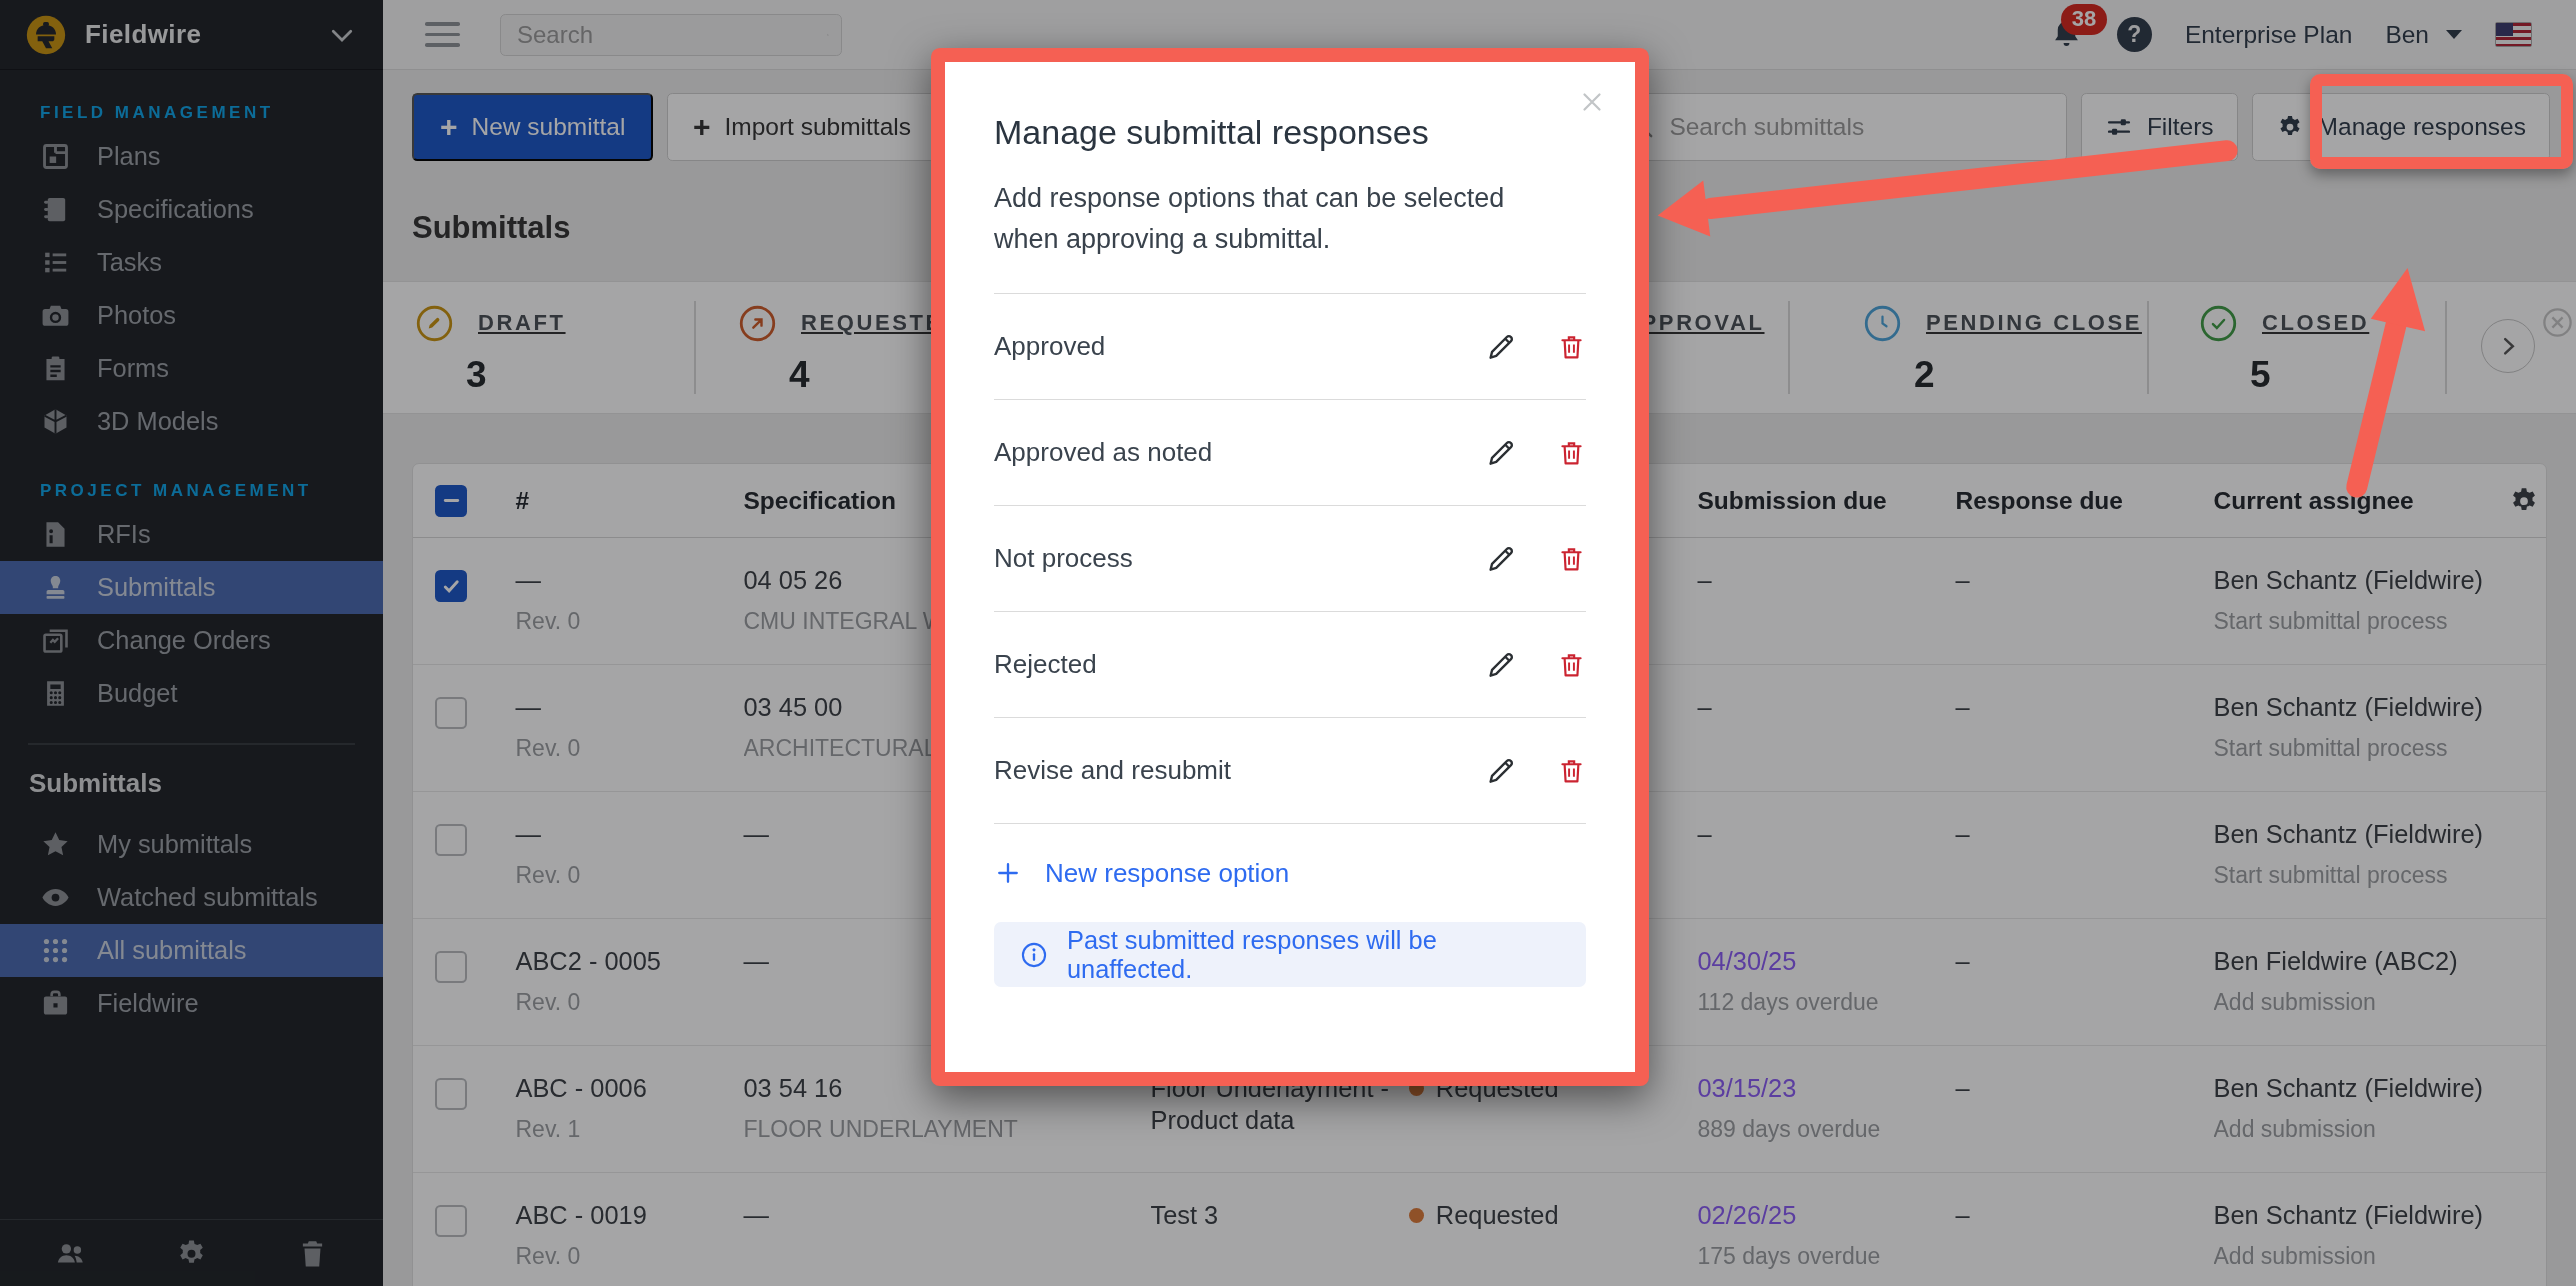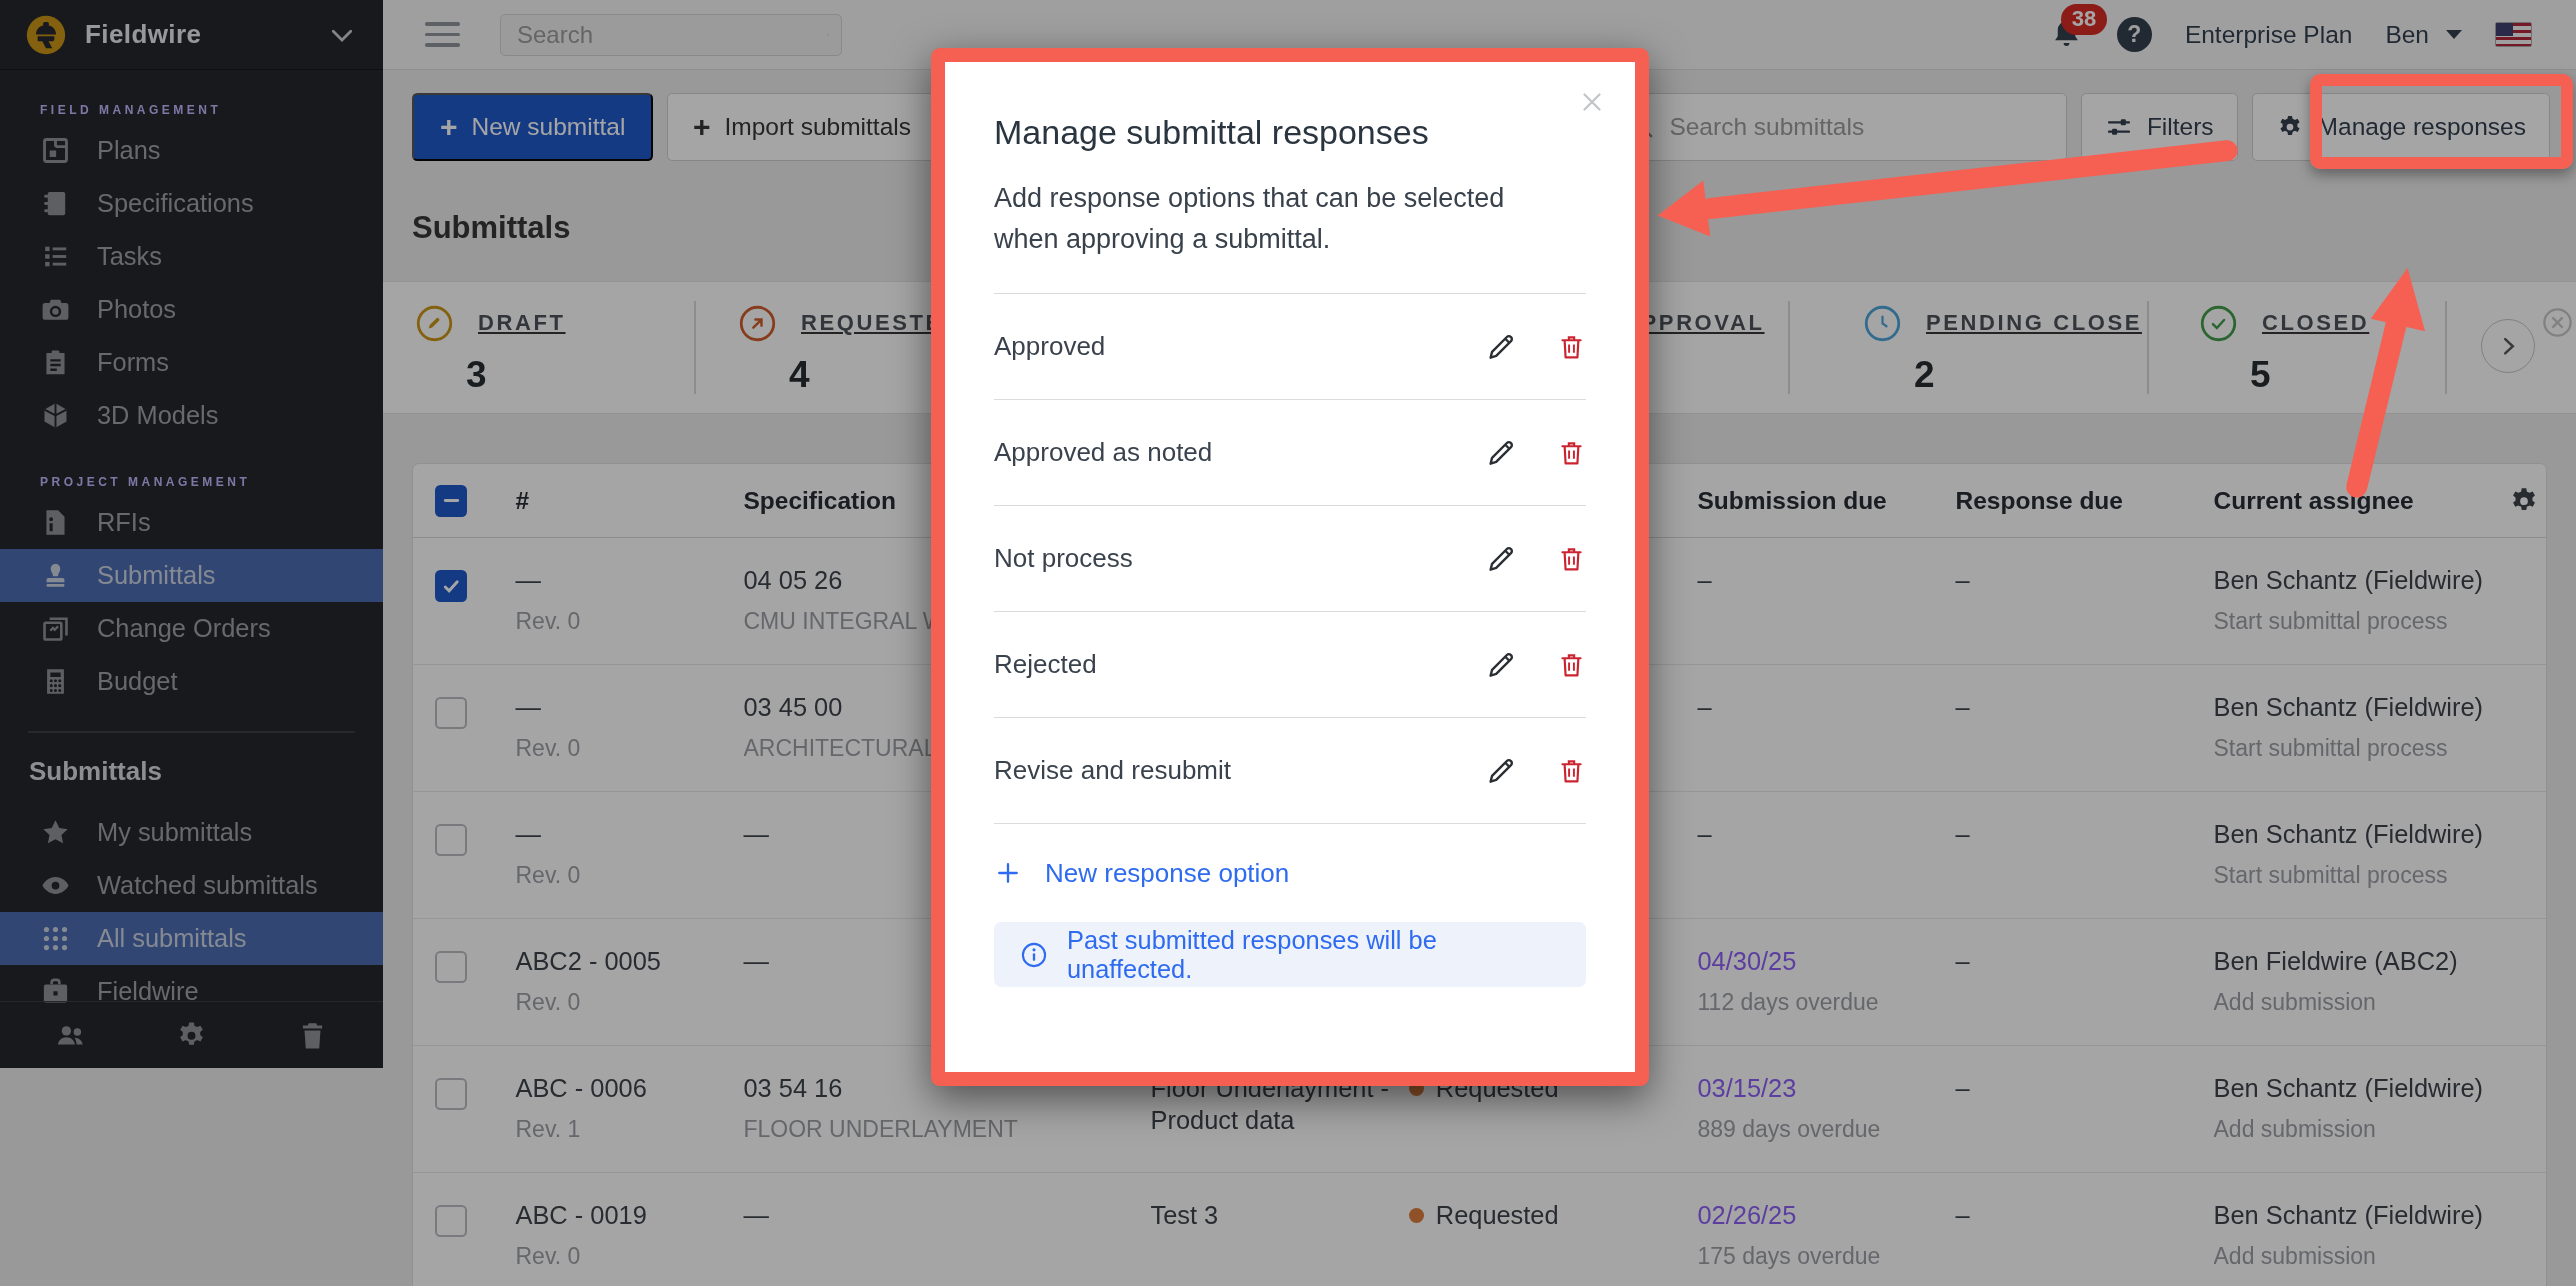--- a/index.html
+++ b/index.html
@@ -6,28 +6,28 @@
   html,body { width:2576px; height:1286px; }
   body {
     position:relative; overflow:hidden;
     font-family:"Liberation Sans", sans-serif;
     background:#ECECEC; color:#333;
   }
   .icon svg { display:block; width:100%; height:100%; }
 
   
   .sidebar {
-    position:absolute; left:0; top:0; width:383px; height:1068px;
+    position:absolute; left:0; top:0; width:383px; height:1286px;
     background:#1F2227; z-index:1;
   }
   .logo-row { height:70px; display:flex; align-items:center; padding:0 26px; border-bottom:1.8px solid #121418; }
   .logo-badge { width:40px; height:40px; }
   .brand-name { margin-left:19px; font-size:26px; font-weight:bold; color:#E9EAEB; letter-spacing:0.4px; }
   .logo-caret { margin-left:auto; width:30px; height:30px; color:#C9CCD0; }
-  .nav-label { margin:33px 0 7px 40px; font-size:12px; font-weight:bold; letter-spacing:3.5px; color:#c4b5fd; }
+  .nav-label { margin:33px 0 7px 40px; font-size:17px; font-weight:bold; letter-spacing:3.5px; color:#0ea5e9; }
   .nav-item { height:53px; display:flex; align-items:center; padding-left:40px; gap:26px; font-size:25.4px; color:#9BA0A6; cursor:pointer; }
   .nav-item .icon { width:31px; height:31px; color:#8D9196; flex:none; }
   .nav-item.active { background:#4A69B0; color:#CBD3E0; }
   .nav-item.active .icon { color:#CBD3E0; }
   .side-divider { height:1.8px; background:#35393F; margin:23px 28px; }
   .views-title { margin:12.3px 0 19px 29px; font-size:26px; font-weight:bold; color:#D9DBDD; }
   .sidebar-footer { position:absolute; bottom:0; left:0; width:100%; height:67px; border-top:1.8px solid #35393F; display:flex; align-items:center; justify-content:space-between; padding:0 54px; }
   .sidebar-footer .icon { width:33px; height:33px; color:#8D9196; cursor:pointer; }
 
   

